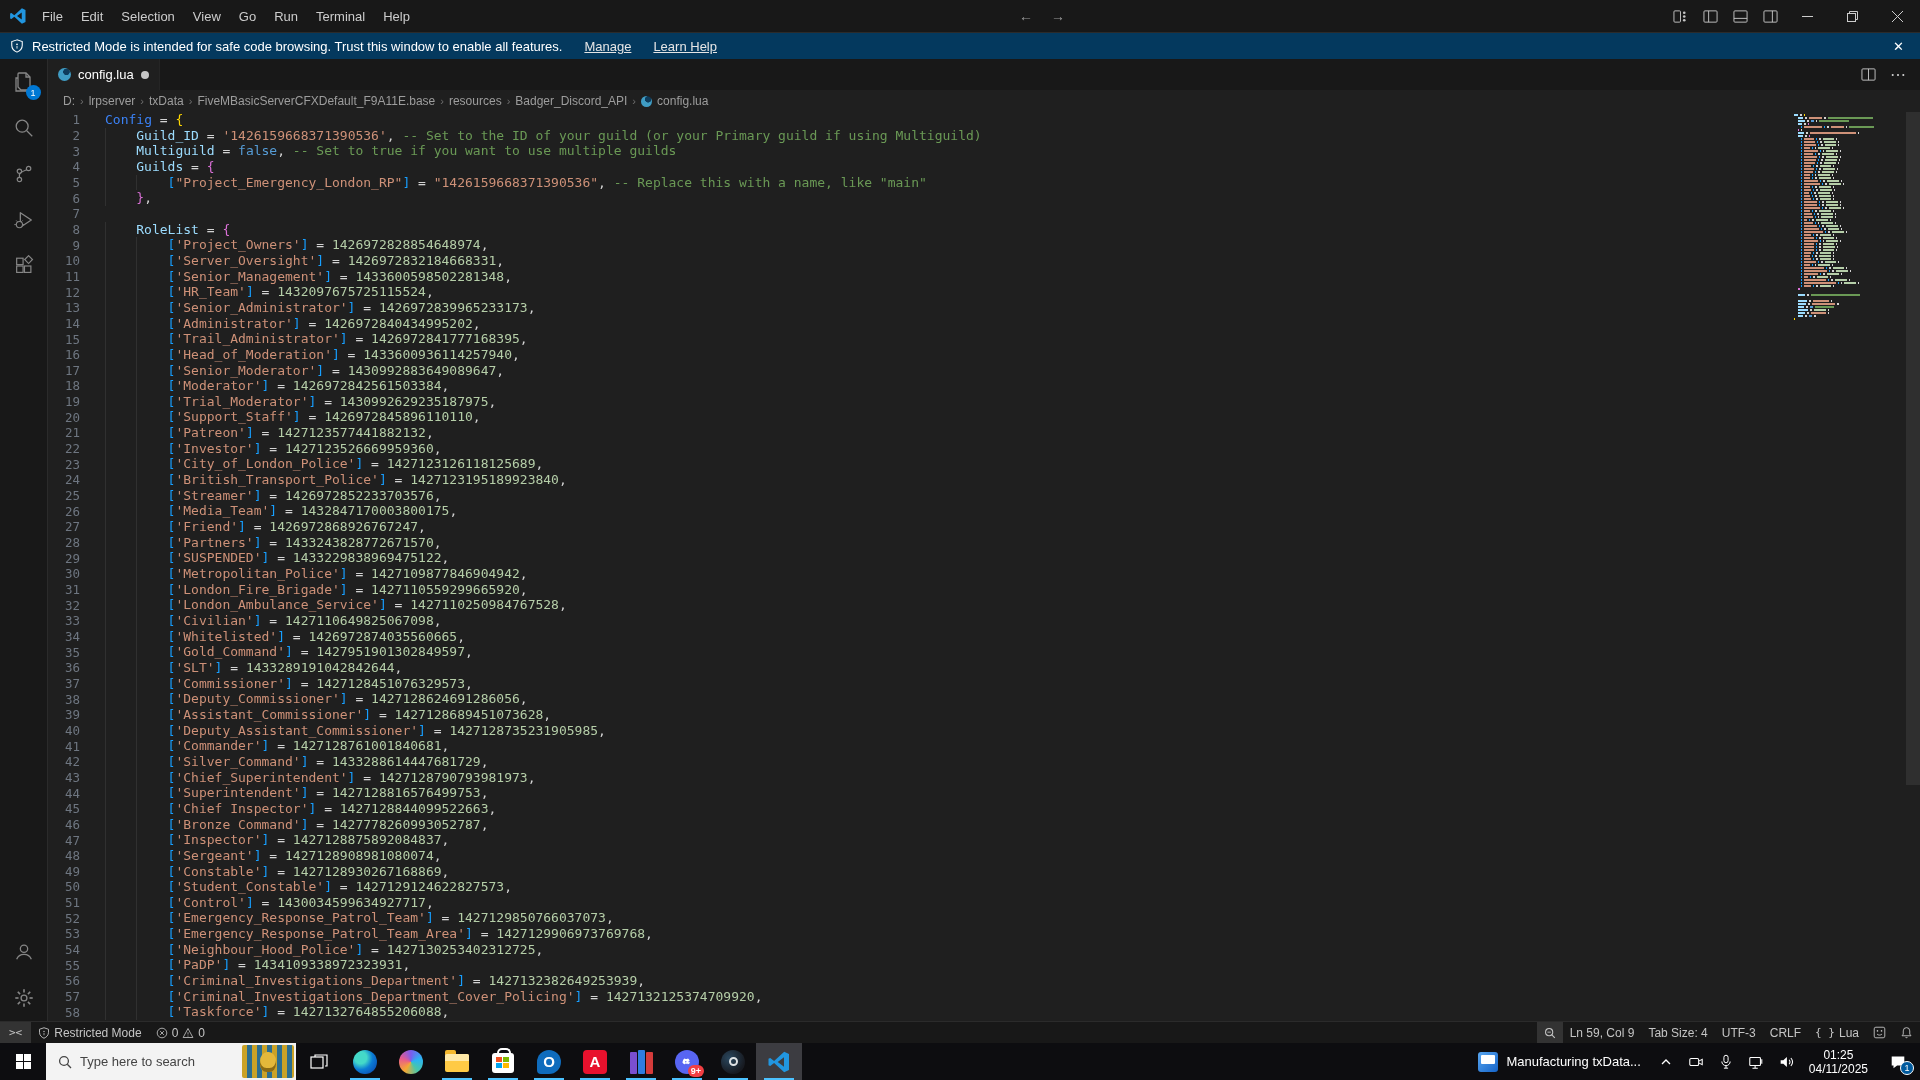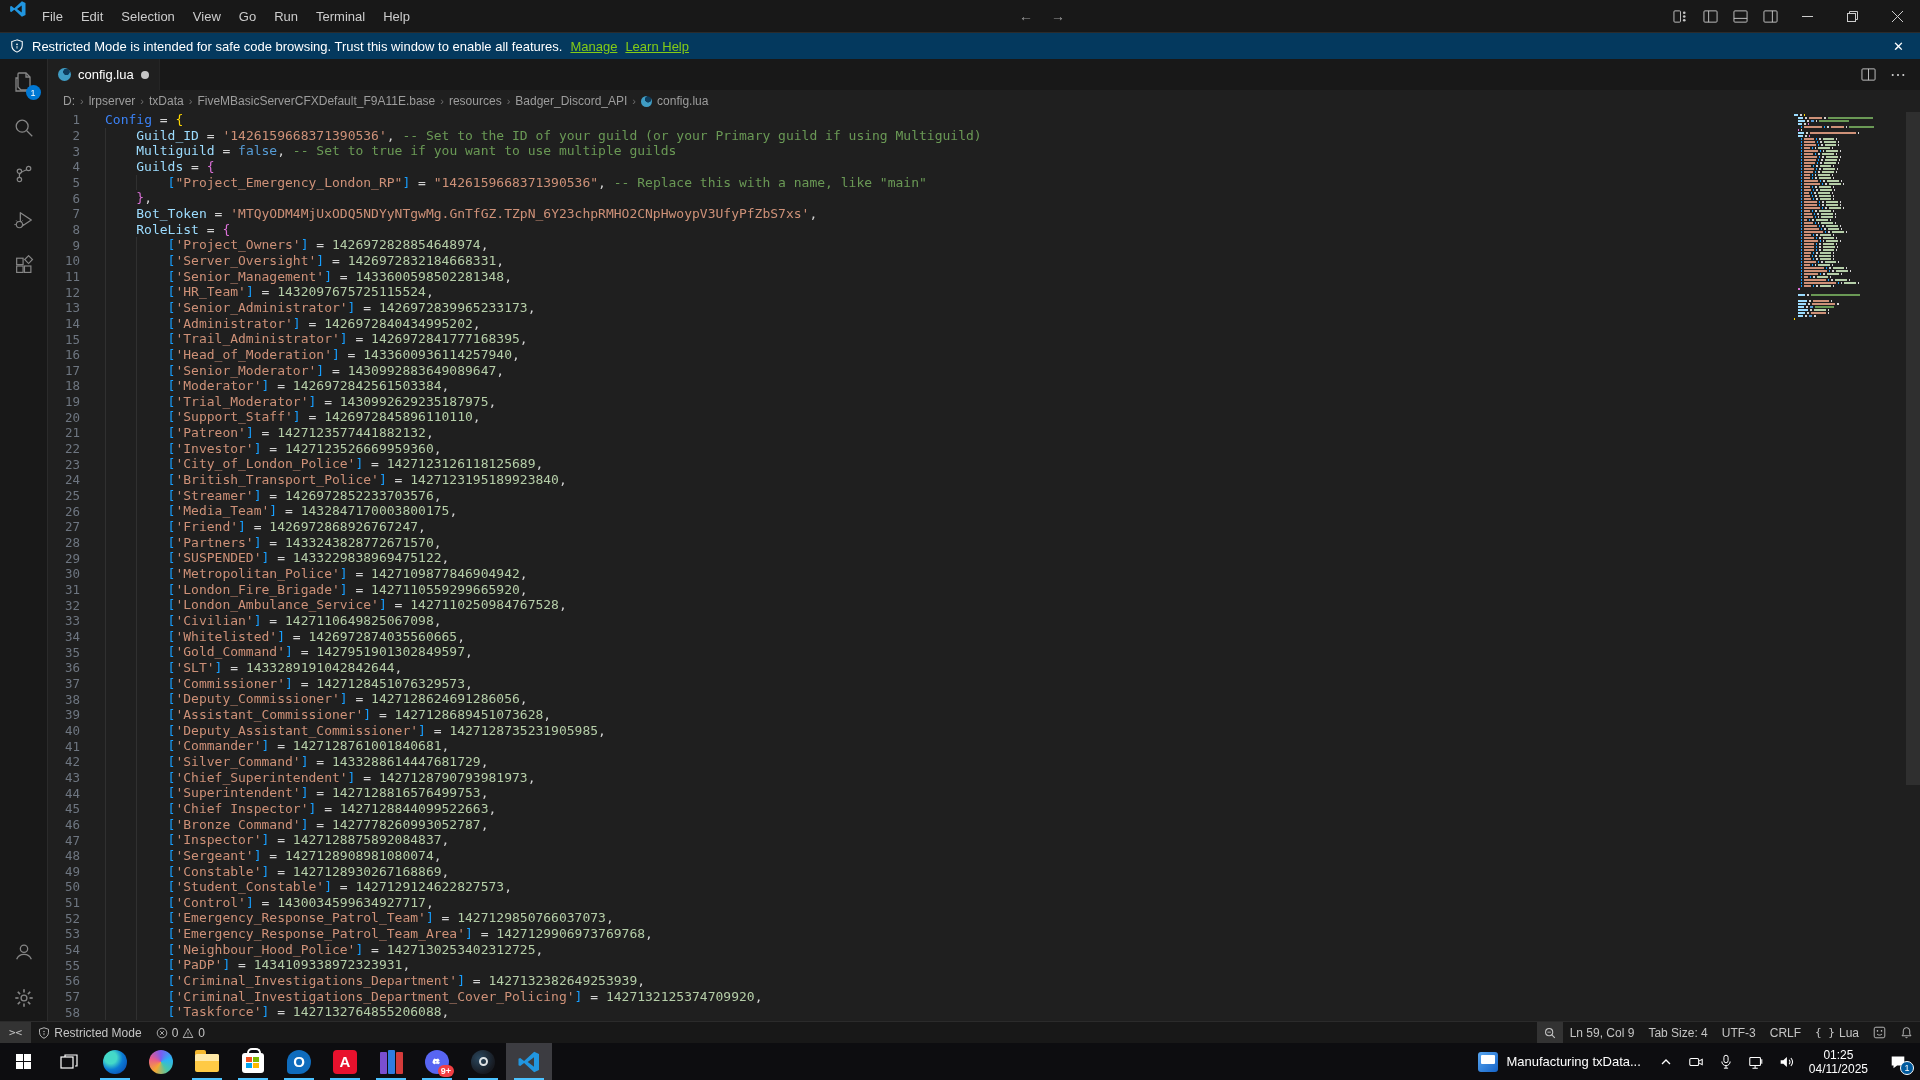--- a/index.html
+++ b/index.html
@@ -1,34 +1,34 @@
 <!DOCTYPE html>
 <html><head>
 <meta charset="utf-8">
 <style>
   * { box-sizing: border-box; margin: 0; padding: 0; }
   html,body { width:1920px; height:1080px; overflow:hidden; }
   body { background:#1f1f1f; font-family:"Liberation Sans",sans-serif; color:#cccccc; }
 
   
   .titlebar { height:33px; background:#181818; display:flex; align-items:stretch; border-bottom:1px solid #2b2b2b; }
-  .tb-left { display:flex; }
+  .tb-left { display:flex; align-items:center; }
   .vscode-logo { width:18px; height:18px; margin:0 6px 0 9px; }
   .menu-item { padding:0 9px; font-size:13px; color:#cccccc; display:flex; align-items:center; cursor:default; }
   .tb-center { flex:1; display:flex; align-items:center; justify-content:center; gap:10px; }
   .nav-arrow { color:#9a9a9a; width:22px; text-align:center; font-size:14px; }
   .tb-search { width:500px; height:24px; background:#2a2a2a; border:1px solid #454545; border-radius:6px;
                display:flex; align-items:center; justify-content:center; gap:6px; color:#9d9d9d; font-size:12px; }
   .tb-right { display:flex; align-items:center; }
   .layout-ic { width:30px; height:100%; display:flex; align-items:center; justify-content:center; color:#c5c5c5; }
   .win-btn { width:45px; height:100%; display:flex; align-items:center; justify-content:center; color:#cccccc; }
 
   
   .banner { height:26px; background:#04395e; display:flex; align-items:center; gap:8px; padding-left:10px; font-size:13px; color:#ffffff; }
-  .banner a { color:#84cc16; text-decoration:underline; font-size:13px; }
+  .banner a { color:#e5e5e5; text-decoration:underline; margin-left:14px; font-size:13px; }
   .banner .b-close { margin-left:auto; margin-right:16px; color:#ffffff; font-size:13px; }
 
   
   .main-row { display:flex; height:962px; }
   .activitybar { width:48px; background:#181818; border-right:1px solid #2b2b2b; display:flex; flex-direction:column; align-items:center; }
   .ab-item { width:48px; height:46px; display:flex; align-items:center; justify-content:center; color:#868686; position:relative; }
   .ab-badge { position:absolute; right:7px; bottom:5px; background:#0078d4; color:#fff; font-size:9px; min-width:15px; height:15px;
               border-radius:50%; display:flex; align-items:center; justify-content:center; }
   .ab-spacer { flex:1; }
 
@@ -291,21 +291,21 @@
       </div>
 
     <div class="editor">
       <div class="code-lines" id="code-lines">
           <div class="cl"><span class="ln">1</span><span class="ct"><span style="color: #3b82f6;">Config</span><span style="color: rgb(212, 212, 212);"> = </span><span style="color: rgb(255, 215, 0);">{</span></span></div>
           <div class="cl"><span class="ln">2</span><span class="ct"><span class="ig"></span><span style="color: rgb(156, 220, 254);">Guild_ID</span><span style="color: rgb(212, 212, 212);"> = </span><span style="color: rgb(206, 145, 120);">'1426159668371390536'</span><span style="color: rgb(212, 212, 212);">, </span><span style="color: rgb(106, 153, 85);">-- Set to the ID of your guild (or your Primary guild if using Multiguild)</span></span></div>
           <div class="cl"><span class="ln">3</span><span class="ct"><span class="ig"></span><span style="color: rgb(156, 220, 254);">Multiguild</span><span style="color: rgb(212, 212, 212);"> = </span><span style="color: rgb(86, 156, 214);">false</span><span style="color: rgb(212, 212, 212);">, </span><span style="color: rgb(106, 153, 85);">-- Set to true if you want to use multiple guilds</span></span></div>
           <div class="cl"><span class="ln">4</span><span class="ct"><span class="ig"></span><span style="color: rgb(156, 220, 254);">Guilds</span><span style="color: rgb(212, 212, 212);"> = </span><span style="color: rgb(218, 112, 214);">{</span></span></div>
           <div class="cl"><span class="ln">5</span><span class="ct"><span class="ig"></span><span class="ig"></span><span style="color: rgb(23, 159, 255);">[</span><span style="color: rgb(206, 145, 120);">"Project_Emergency_London_RP"</span><span style="color: rgb(23, 159, 255);">]</span><span style="color: rgb(212, 212, 212);"> = </span><span style="color: rgb(206, 145, 120);">"1426159668371390536"</span><span style="color: rgb(212, 212, 212);">, </span><span style="color: rgb(106, 153, 85);">-- Replace this with a name, like "main"</span></span></div>
           <div class="cl"><span class="ln">6</span><span class="ct"><span class="ig"></span><span style="color: rgb(218, 112, 214);">}</span><span style="color: rgb(212, 212, 212);">,</span></span></div>
-          <div class="cl"><span class="ln">7</span><span class="ct"><span class="ig"></span><span style="color: rgb(156, 220, 254);">Bot_Token</span><span style="color: rgb(212, 212, 212);"> = </span><span style="color: rgb(206, 145, 120);">'MTQyODM4MjUxODQ5NDYyNTgwMg.GnTfGZ.TZpN_6Y23chpRMHO2CNpHwoypV3UfyPfZbS7xs'</span><span style="color: rgb(212, 212, 212);">,</span></span></div>
+          <div class="cl"><span class="ln">7</span></div>
           <div class="cl"><span class="ln">8</span><span class="ct"><span class="ig"></span><span style="color: rgb(156, 220, 254);">RoleList</span><span style="color: rgb(212, 212, 212);"> = </span><span style="color: rgb(218, 112, 214);">{</span></span></div>
           <div class="cl"><span class="ln">9</span><span class="ct"><span class="ig"></span><span class="ig"></span><span style="color: rgb(23, 159, 255);">[</span><span style="color: rgb(206, 145, 120);">'Project_Owners'</span><span style="color: rgb(23, 159, 255);">]</span><span style="color: rgb(212, 212, 212);"> = </span><span style="color: rgb(181, 206, 168);">1426972828854648974</span><span style="color: rgb(212, 212, 212);">,</span></span></div>
           <div class="cl"><span class="ln">10</span><span class="ct"><span class="ig"></span><span class="ig"></span><span style="color: rgb(23, 159, 255);">[</span><span style="color: rgb(206, 145, 120);">'Server_Oversight'</span><span style="color: rgb(23, 159, 255);">]</span><span style="color: rgb(212, 212, 212);"> = </span><span style="color: rgb(181, 206, 168);">1426972832184668331</span><span style="color: rgb(212, 212, 212);">,</span></span></div>
           <div class="cl"><span class="ln">11</span><span class="ct"><span class="ig"></span><span class="ig"></span><span style="color: rgb(23, 159, 255);">[</span><span style="color: rgb(206, 145, 120);">'Senior_Management'</span><span style="color: rgb(23, 159, 255);">]</span><span style="color: rgb(212, 212, 212);"> = </span><span style="color: rgb(181, 206, 168);">1433600598502281348</span><span style="color: rgb(212, 212, 212);">,</span></span></div>
           <div class="cl"><span class="ln">12</span><span class="ct"><span class="ig"></span><span class="ig"></span><span style="color: rgb(23, 159, 255);">[</span><span style="color: rgb(206, 145, 120);">'HR_Team'</span><span style="color: rgb(23, 159, 255);">]</span><span style="color: rgb(212, 212, 212);"> = </span><span style="color: rgb(181, 206, 168);">1432097675725115524</span><span style="color: rgb(212, 212, 212);">,</span></span></div>
           <div class="cl"><span class="ln">13</span><span class="ct"><span class="ig"></span><span class="ig"></span><span style="color: rgb(23, 159, 255);">[</span><span style="color: rgb(206, 145, 120);">'Senior_Administrator'</span><span style="color: rgb(23, 159, 255);">]</span><span style="color: rgb(212, 212, 212);"> = </span><span style="color: rgb(181, 206, 168);">1426972839965233173</span><span style="color: rgb(212, 212, 212);">,</span></span></div>
           <div class="cl"><span class="ln">14</span><span class="ct"><span class="ig"></span><span class="ig"></span><span style="color: rgb(23, 159, 255);">[</span><span style="color: rgb(206, 145, 120);">'Administrator'</span><span style="color: rgb(23, 159, 255);">]</span><span style="color: rgb(212, 212, 212);"> = </span><span style="color: rgb(181, 206, 168);">1426972840434995202</span><span style="color: rgb(212, 212, 212);">,</span></span></div>
           <div class="cl"><span class="ln">15</span><span class="ct"><span class="ig"></span><span class="ig"></span><span style="color: rgb(23, 159, 255);">[</span><span style="color: rgb(206, 145, 120);">'Trail_Administrator'</span><span style="color: rgb(23, 159, 255);">]</span><span style="color: rgb(212, 212, 212);"> = </span><span style="color: rgb(181, 206, 168);">1426972841777168395</span><span style="color: rgb(212, 212, 212);">,</span></span></div>
           <div class="cl"><span class="ln">16</span><span class="ct"><span class="ig"></span><span class="ig"></span><span style="color: rgb(23, 159, 255);">[</span><span style="color: rgb(206, 145, 120);">'Head_of_Moderation'</span><span style="color: rgb(23, 159, 255);">]</span><span style="color: rgb(212, 212, 212);"> = </span><span style="color: rgb(181, 206, 168);">1433600936114257940</span><span style="color: rgb(212, 212, 212);">,</span></span></div>
           <div class="cl"><span class="ln">17</span><span class="ct"><span class="ig"></span><span class="ig"></span><span style="color: rgb(23, 159, 255);">[</span><span style="color: rgb(206, 145, 120);">'Senior_Moderator'</span><span style="color: rgb(23, 159, 255);">]</span><span style="color: rgb(212, 212, 212);"> = </span><span style="color: rgb(181, 206, 168);">1430992883649089647</span><span style="color: rgb(212, 212, 212);">,</span></span></div>
@@ -994,20 +994,28 @@
 
 <div class="taskbar">
   <div class="tk-start">
       <span class="win-logo">
         <span></span>
         <span></span>
         <span></span>
         <span></span>
       </span>
     </div>
+  <div class="tk-search">
+    <svg class="icn" width="14" height="14" viewBox="0 0 14 14">
+        <circle cx="6" cy="6" r="4.4" fill="none" stroke="#444" stroke-width="1.3"></circle>
+        <line x1="9.3" y1="9.3" x2="13" y2="13" stroke="#444" stroke-width="1.3"></line>
+      </svg>
+    <span>Type here to search</span>
+    <span class="pharaoh"></span>
+  </div>
   <div class="tk-btn">
     <svg class="icn" width="20" height="20" viewBox="0 0 20 20">
         <rect x="2" y="5" width="12" height="11" fill="none" stroke="#fff" stroke-width="1.2"></rect>
         <path d="M6 5V3h12v11h-2" fill="none" stroke="#fff" stroke-width="1.2"></path>
       </svg>
   </div>
   <div class="tk-btn running">
       <span class="ic-circle edge"></span>
     </div>
   <div class="tk-btn">

